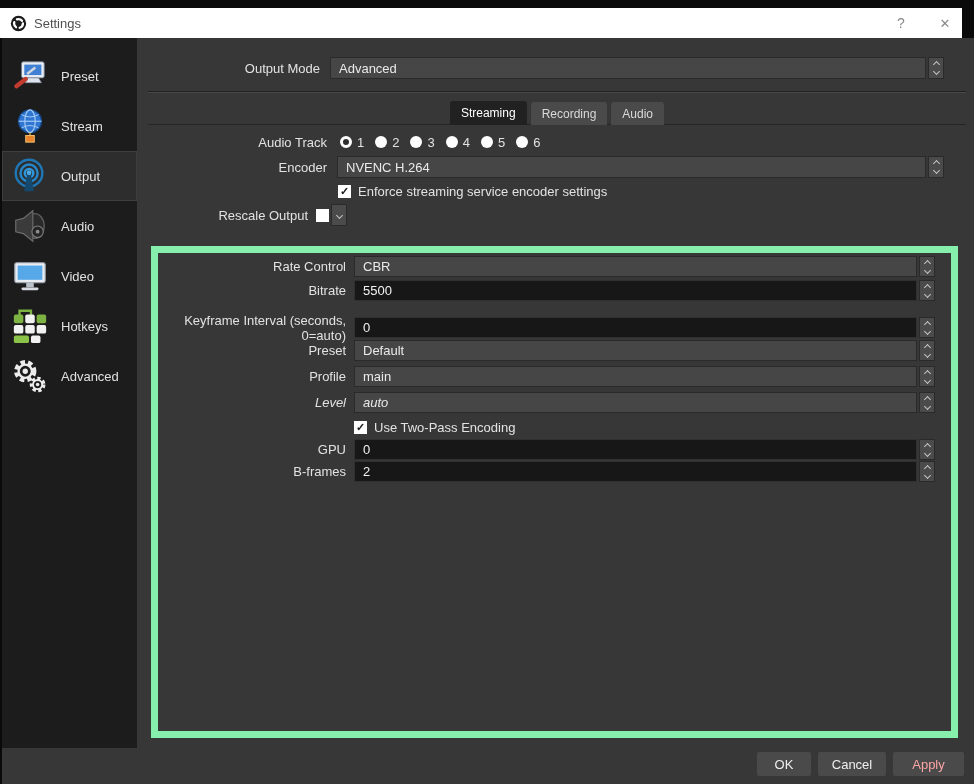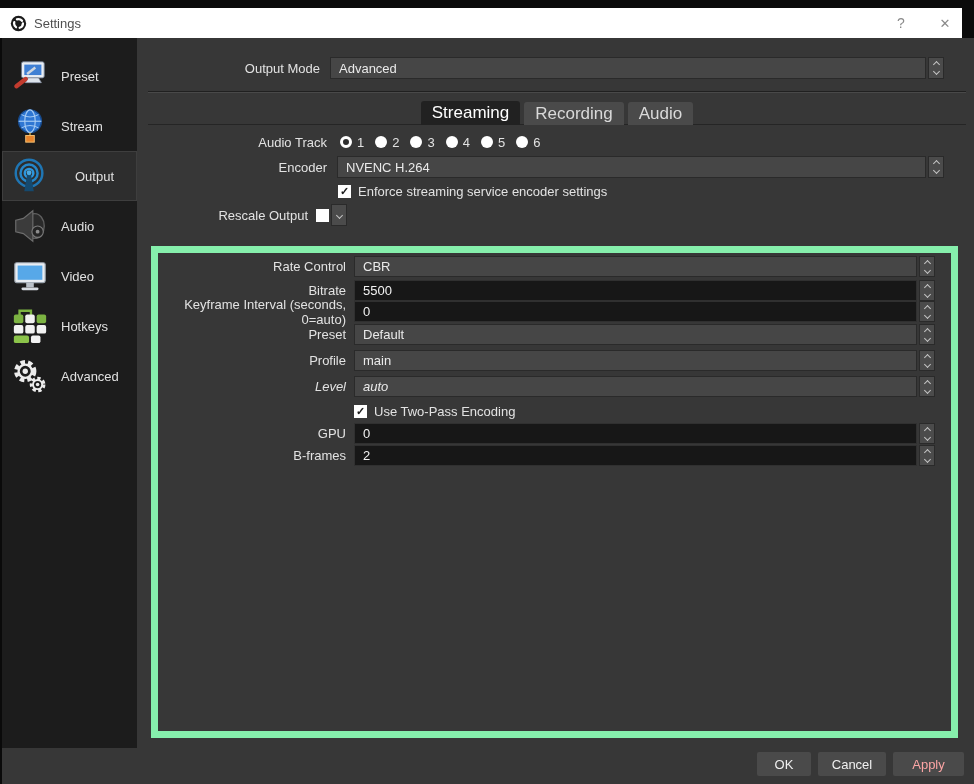--- a/index.html
+++ b/index.html
@@ -13,41 +13,41 @@
   .wbtn { position:absolute; top:0; height:30px; width:26px; display:flex; align-items:center; justify-content:center; color:#8a8a8a; font-size:14px; cursor:default; }
   #help-btn { left:888px; }
   #close-btn { left:932px; font-size:13px; }
 
   
   #mainbody { position:absolute; left:2px; top:38px; width:972px; height:746px; background:#373737; }
 
   
   #sidebar { position:absolute; left:0; top:0; width:135px; height:710px; background:#1c1c1c; padding-top:13px; }
   .side-item { height:50px; display:flex; align-items:center; padding-left:7px; border:1px solid transparent; }
-  .side-item.sel { background:#2d2d2d; border-color:#3e3e3e;gap:14px; }
+  .side-item.sel { background:#2d2d2d; border-color:#3e3e3e; }
   .side-ico { width:40px; height:40px; display:flex; align-items:center; justify-content:center; flex:none; }
   .side-lbl { margin-left:11px; font-size:13px; color:#e0e0e0; }
 
   
   .trow { position:absolute; display:flex; align-items:center; height:22px; }
   .flabel { font-size:13px; color:#e2e2e2; text-align:right; flex:none; }
   .combo { flex:1; height:22px; background:#464646; border:1px solid #2a2a2a; color:#eaeaea; font-size:13px; display:flex; align-items:center; padding:0 8px; min-width:0; overflow:hidden; white-space:nowrap; }
   .combo.dark { background:#171717; border-color:#303030; color:#f2f2f2;text-align:right; }
   .combo.disabled { background:#3e3e3e; border-color:#323232; color:#6e6e6e; }
   .sbtn { flex:none; width:16px; height:22px; margin-left:2px; background:#4b4b4b; border:1px solid #2a2a2a; display:flex; flex-direction:column; align-items:center; justify-content:center; }
   .chu,.chd { width:5px; height:5px; border-left:1.4px solid #c4c4c4; border-top:1.4px solid #c4c4c4; flex:none; }
   .chu { transform:rotate(45deg); margin:3px 0 1px 0; }
   .chd { transform:rotate(225deg); margin:1px 0 3px 0; }
   .sbtn.single .chd { margin:0; }
 
   #row-outputmode { left:0; top:19px; width:942px; }
   #sep1 { position:absolute; left:146px; top:53px; width:818px; height:2px; background:#202020; border-bottom:1px solid #494949; }
 
   #tabsbar { position:absolute; left:146px; top:63px; width:818px; height:24px; display:flex; justify-content:center; align-items:flex-end; gap:4px; z-index:2; }
-  .tab { height:23px; padding:0 11px; display:flex; align-items:center; font-size:17px; color:#d9d9d9; background:#4a4a4a; border-radius:3px 3px 0 0; }
+  .tab { height:23px; padding:0 11px; display:flex; align-items:center; font-size:12px; color:#d9d9d9; background:#4a4a4a; border-radius:3px 3px 0 0; }
   .tab.on { background:#212121; color:#ffffff; height:24px; }
   #paneline { position:absolute; left:146px; top:86px; width:818px; height:1px; background:#252525; z-index:1; }
 
   #row-audiotrack { left:0; top:93px; width:942px; }
   .rgroup { display:flex; align-items:center; margin-left:13px; gap:11px; }
   .ritem { display:flex; align-items:center; gap:5px; }
   .radio { width:12px; height:12px; border-radius:50%; background:#ffffff; flex:none; }
   .radio.sel { background:#2e2e2e; border:3px solid #ffffff; }
   .rnum { font-size:13px; color:#e2e2e2; }
 
@@ -277,21 +277,21 @@
       <div class="grow" data-name="bitrate-row" style="margin-top: 3px;">
         <div class="glbl" data-name="bitrate-label">Bitrate</div>
         <div class="combo dark" data-name="bitrate-input">
           <span data-name="bitrate-value">5500</span>
         </div>
         <div class="sbtn" data-name="bitrate-spinner">
           <i class="chu" data-name="chevron-up-icon"></i>
           <i class="chd" data-name="chevron-down-icon"></i>
         </div>
       </div>
-      <div class="grow" data-name="keyframe-interval-seconds-0-auto-row" style="margin-top: 0;">
+      <div class="grow" data-name="keyframe-interval-seconds-0-auto-row" style="margin-top: 16px;">
         <div class="glbl" data-name="keyframe-interval-seconds-0-auto-label">Keyframe Interval (seconds, 0=auto)</div>
         <div class="combo dark" data-name="keyframe-interval-seconds-0-auto-input">
           <span data-name="keyframe-interval-seconds-0-auto-value">0</span>
         </div>
         <div class="sbtn" data-name="keyframe-interval-seconds-0-auto-spinner">
           <i class="chu" data-name="chevron-up-icon"></i>
           <i class="chd" data-name="chevron-down-icon"></i>
         </div>
       </div>
       <div class="grow" data-name="preset-row" style="margin-top: 2px;">

